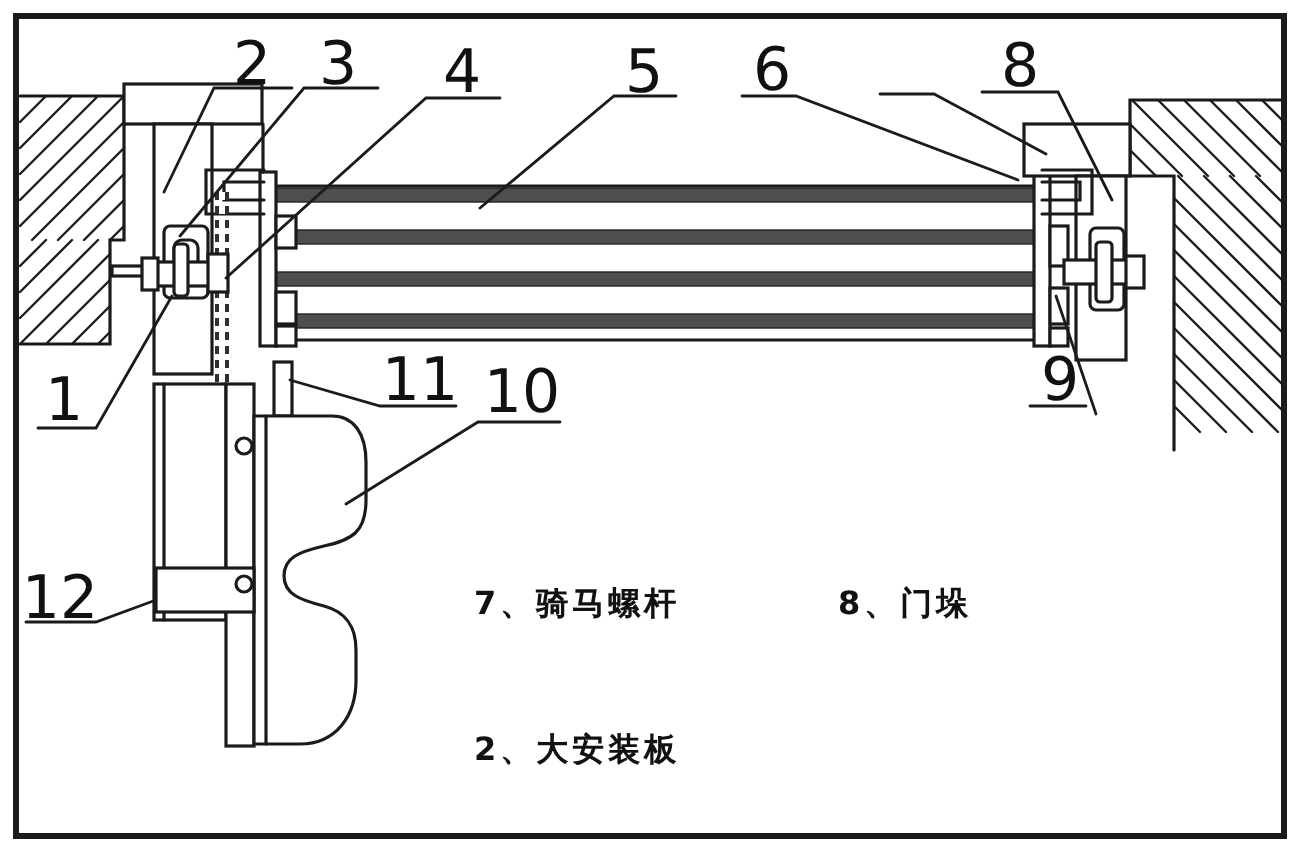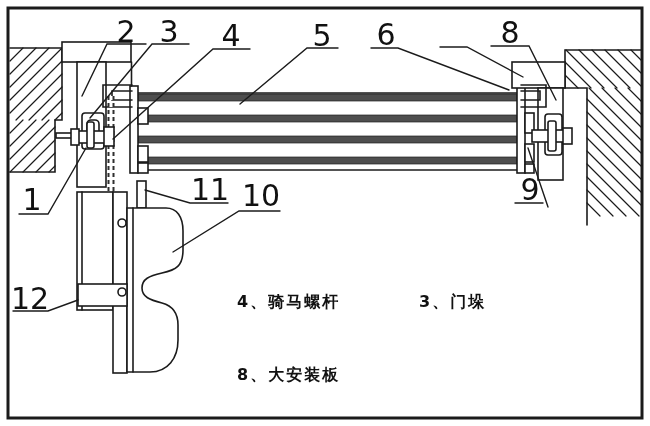--- a/index.html
+++ b/index.html
@@ -165,27 +165,27 @@
     <text x="386" y="45">6</text>
     <text x="510" y="43">8</text>
     <text x="530" y="200">9</text>
     <text x="261" y="206">10</text>
     <text x="210" y="200">11</text>
     <text x="30" y="309">12</text>
   </g>
 </svg>
 
   <div class="legend legend-left">
-    <div>4、骑马螺杆</div>
-    <div>8、大安装板</div>
+    <div>7、骑马螺杆</div>
+    <div>2、大安装板</div>
     
     
     
     
   </div>
   <div class="legend legend-right">
-    <div>3、门垛</div>
+    <div>8、门垛</div>
     
     
     
     
   </div>
 </div>
 
 </body></html>

